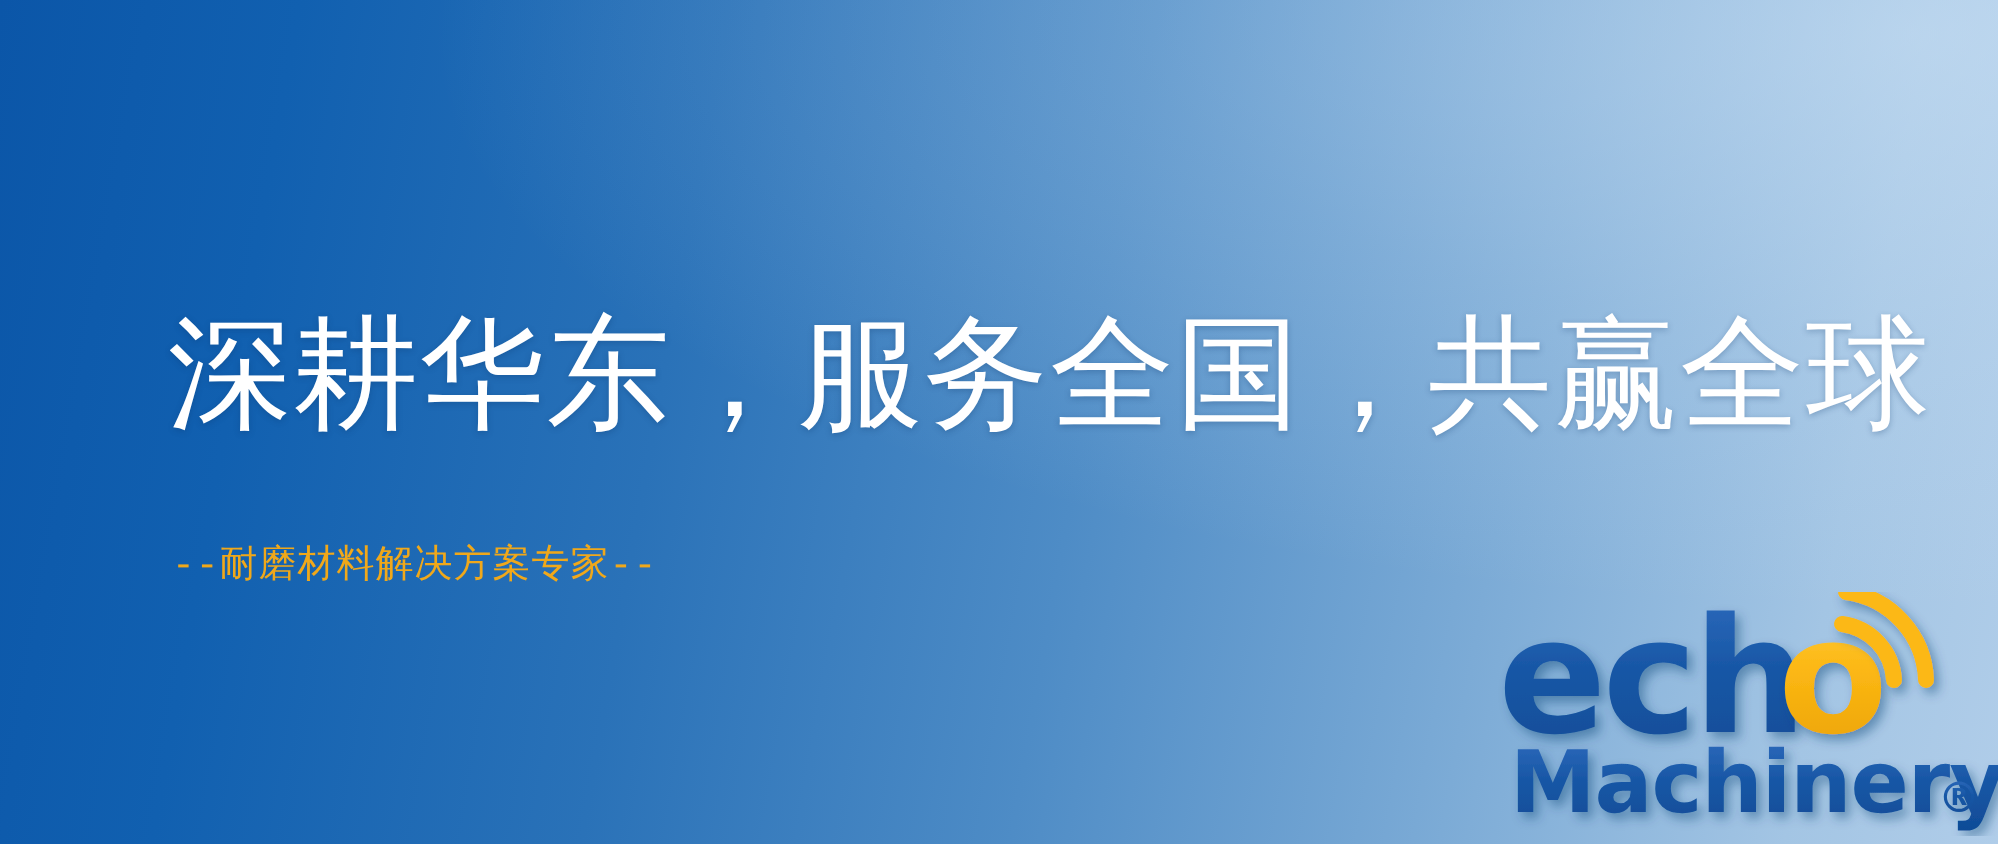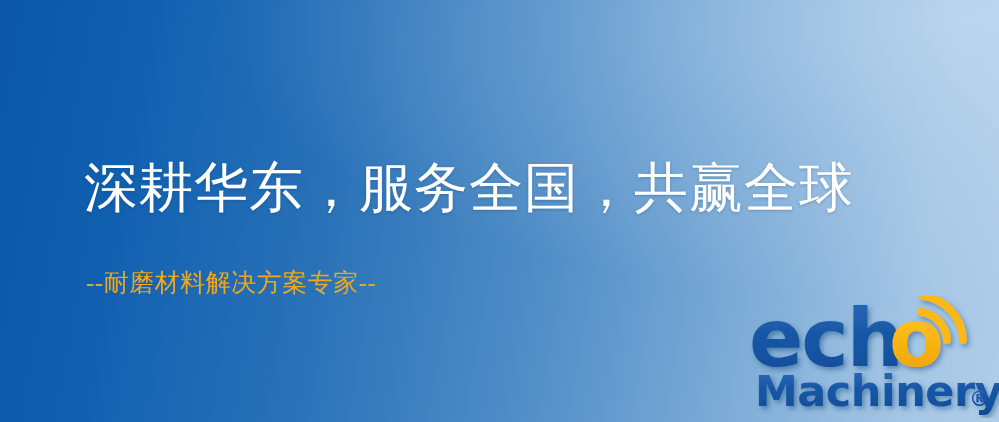--- a/index.html
+++ b/index.html
@@ -40,35 +40,35 @@
     pointer-events: none;
   }
 
   .headline {
     position: absolute;
     left: 84px;
     top: 152px;
     width: 860px;
     color: #ffffff;
     font-family: "Liberation Serif", "DejaVu Serif", serif;
-    font-size: 54px;
+    font-size: 62px;
     line-height: 72px;
     letter-spacing: 1px;
     white-space: nowrap;
     text-shadow: 0 1px 3px rgba(10,50,100,0.28);
     z-index: 3;
   }
 
   .subtitle {
     position: absolute;
     left: 86px;
     top: 266px;
     color: #f0a81a;
-    font-family: Liberation Serif, serif;
-    font-size: 25px;
+    font-family: Liberation Mono, monospace;
+    font-size: 19px;
     line-height: 34px;
     letter-spacing: 0.5px;
     white-space: nowrap;
     z-index: 3;
   }
 
   
   .logo {
     position: absolute;
     left: 738px;

